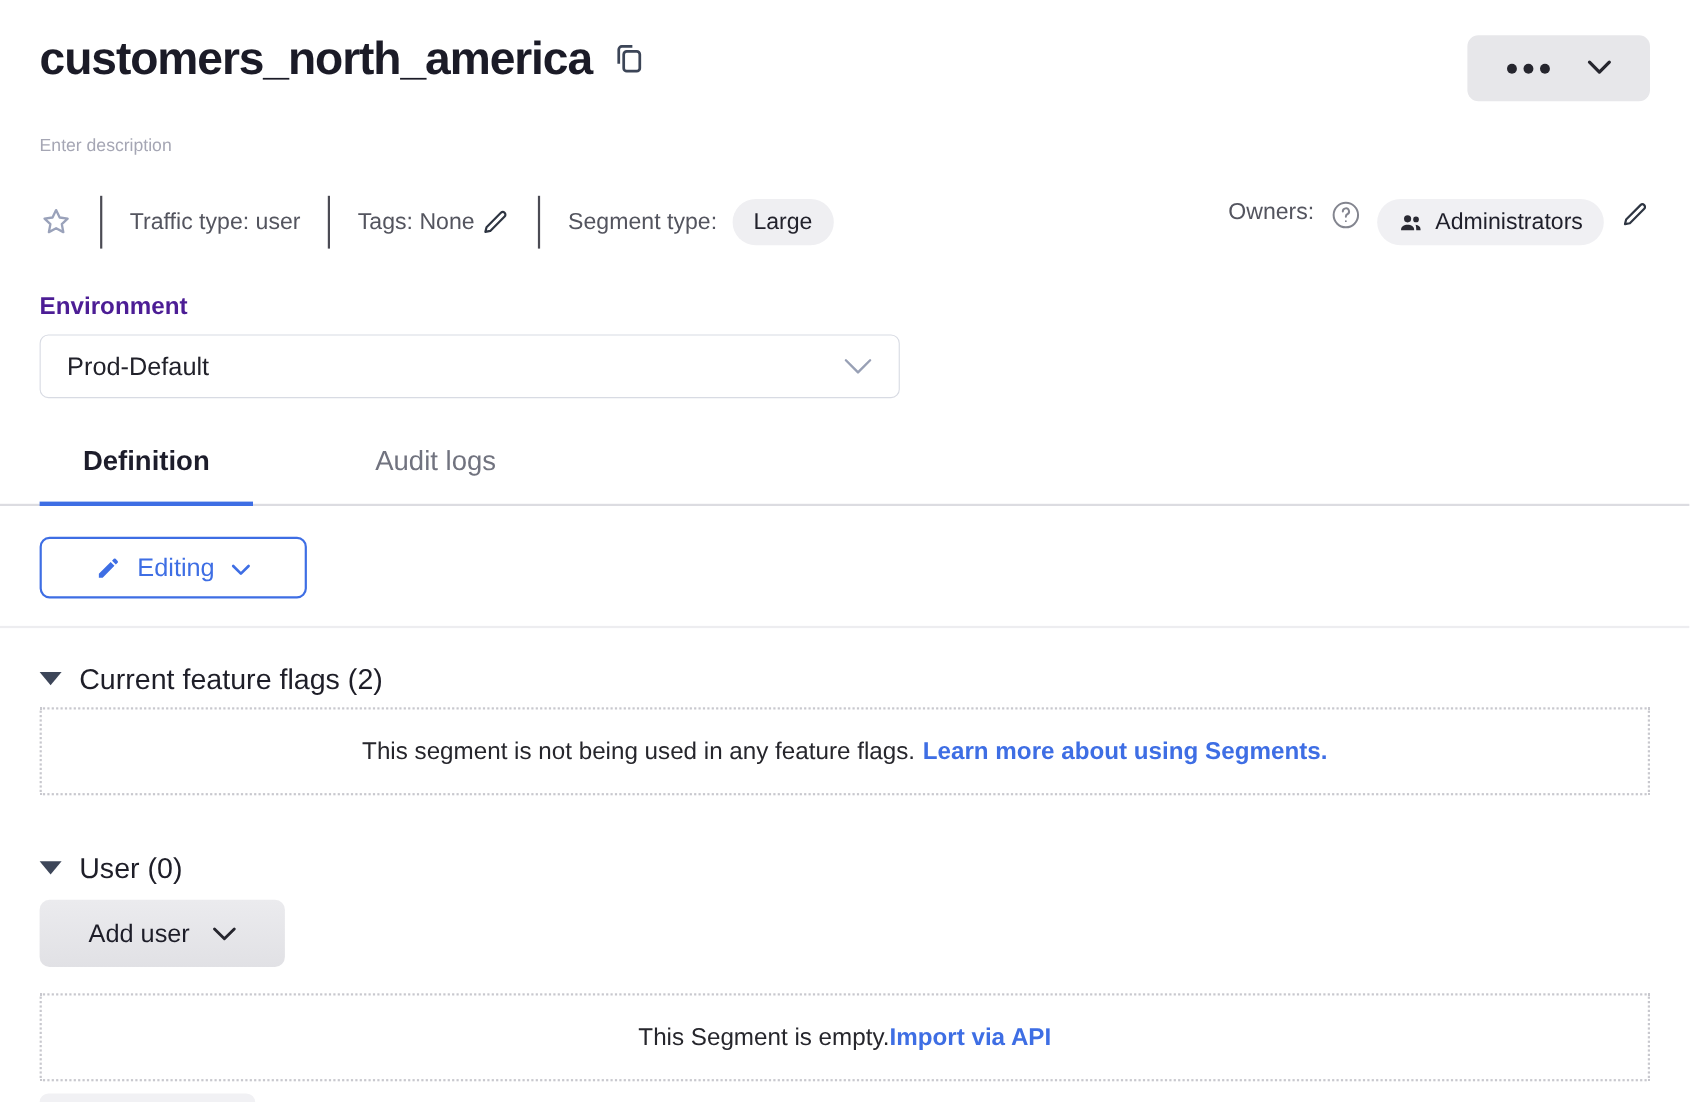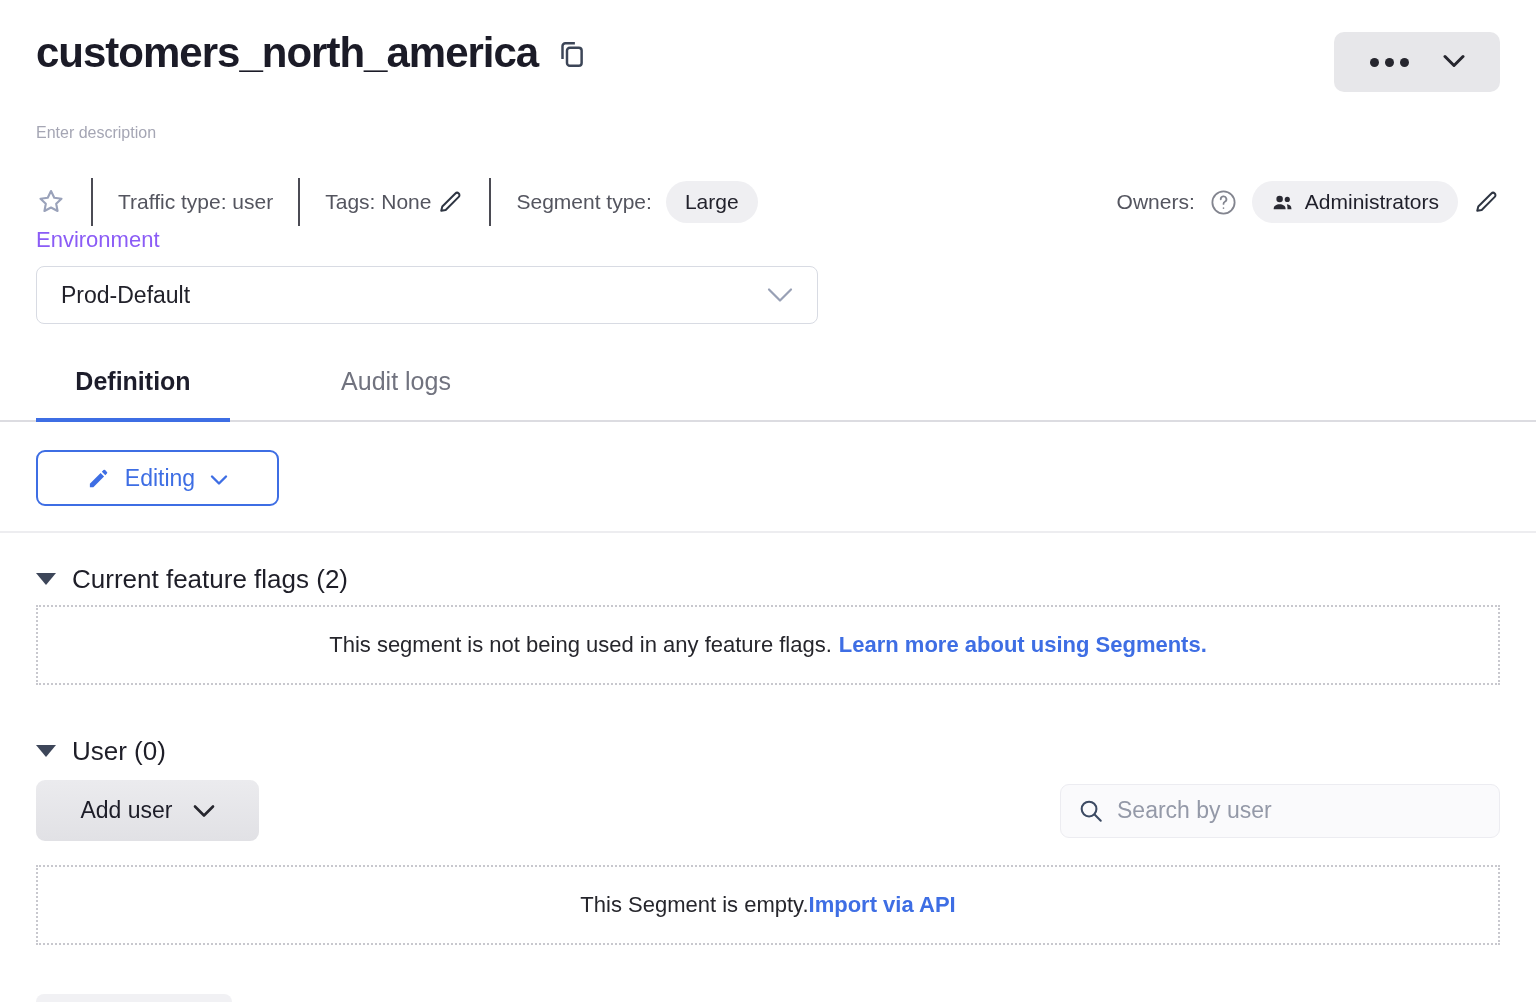--- a/index.html
+++ b/index.html
@@ -23,29 +23,29 @@
   
   .meta-row { display: flex; align-items: center; margin-top: 30px; height: 48px; }
   .star-icon { color: #9aa2ba; display: flex; }
   .meta-sep { width: 2px; height: 48px; background: #4b4b54; margin: 0 25px; }
   .meta-text { font-size: 21px; color: #54555f; white-space: nowrap; }
   .tags-item { display: flex; align-items: center; gap: 5px; }
   .pencil-outline { color: #2e3542; display: flex; cursor: pointer; }
   .seg-item { display: flex; align-items: center; gap: 14px; }
   .badge { height: 42px; padding: 0 19px; border-radius: 21px; background: #efeff2;
            display: flex; align-items: center; font-size: 21px; color: #22222c; }
-  .owners-group { margin-left: auto; display: flex; align-items: center; gap: 14px; }
+  .owners-group { margin-left: auto; display: flex; gap: 14px; }
   .help-icon { color: #83858f; display: flex; cursor: pointer; }
   .owner-chip { height: 42px; padding: 0 19px; border-radius: 21px; background: #f0f0f3;
                 display: flex; align-items: center; gap: 11px; cursor: pointer; }
   .owner-chip .people-icon { color: #2a2a33; display: flex; }
   .owner-chip span { font-size: 21px; color: #1f1f2a; }
 
   
-  .env-label { font-size: 22px; font-weight: 400; color: #8b5cf6; line-height: 28px; }
+  .env-label { margin-top: 38px; font-size: 22px; font-weight: 700; color: #4c1d95; line-height: 28px; }
   .env-select { margin-top: 12px; width: 782px; height: 58px; border: 1px solid #d8dbe3; border-radius: 8px;
                 display: flex; align-items: center; justify-content: space-between; padding: 0 24px; cursor: pointer; }
   .env-select span { font-size: 23px; color: #21212a; }
   .env-select .chev { color: #98a0b5; }
 
   
   .tabs { margin: 42px -36px 0 -36px; padding: 0 36px; border-bottom: 2px solid #dcdce1;
           display: flex; align-items: flex-end; }
   .tab { position: relative; padding-bottom: 24px; font-size: 25px; line-height: 30px; cursor: pointer; }
   .tab-definition { width: 194px; text-align: center; font-weight: 700; color: #1d1d2b; }
@@ -226,29 +226,20 @@
 
   <div class="user-controls">
     <button class="add-user-btn">
       <span>Add user</span>
       <span class="chev">
         <svg width="22" height="14" viewBox="0 0 22 14" fill="none" stroke="currentColor" stroke-width="2.6" stroke-linecap="round" stroke-linejoin="round">
             <path d="M2 2.5l9 9 9-9"></path>
           </svg>
       </span>
     </button>
-    <div class="search-box">
-      <span class="mag">
-        <svg width="26" height="26" viewBox="0 0 24 24" fill="none" stroke="currentColor" stroke-width="1.9" stroke-linecap="round">
-          <circle cx="10.2" cy="10.2" r="6.8"></circle>
-          <path d="M15.3 15.3L21 21"></path>
-        </svg>
-      </span>
-      <input type="text" placeholder="Search by user" style="">
-    </div>
   </div>
 
   <div class="dotted-box user-box">
     <span>This Segment is empty.</span>
     <a class="box-link">Import via API</a>
   </div>
 
   <div class="bottom-stub"></div>
 
 </div>

